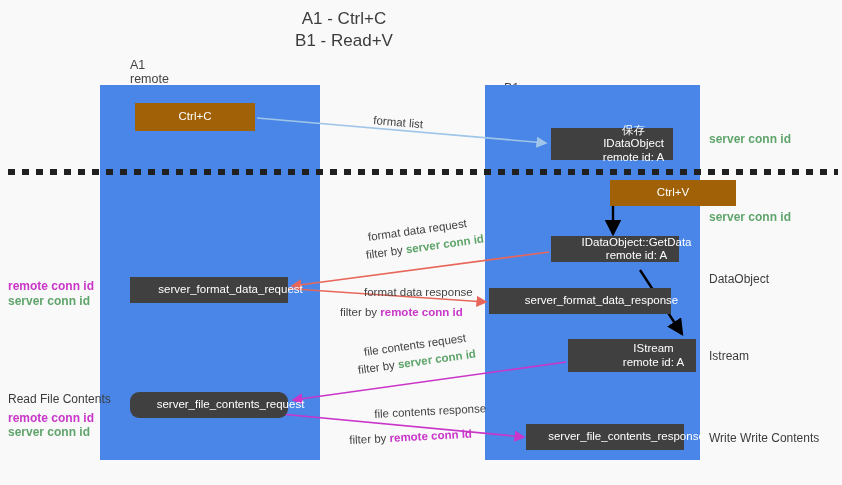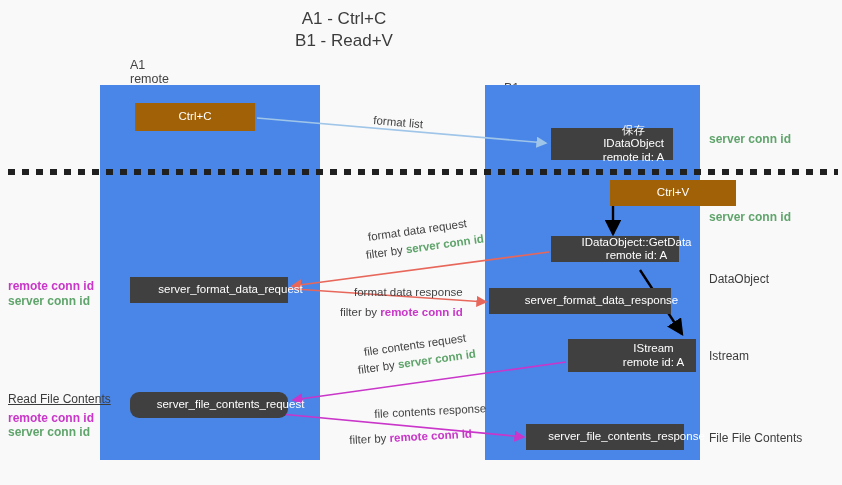--- a/index.html
+++ b/index.html
@@ -130,37 +130,37 @@
   </div>
 
   <div class="box orange" style="left:526px;top:424px;width:158px;height:26px;">
     <span>server_file_contents_response</span>
   </div>
 
   <div class="sidelbl green-t" style="left:709px;top:132px;">server conn id</div>
   <div class="sidelbl green-t" style="left:709px;top:210px;">server conn id</div>
   <div class="sidelbl" style="left:709px;top:245px;color:#3c3c3c;margin-top:27px;">DataObject</div>
   <div class="sidelbl" style="left:709px;top:349px;color:#3c3c3c;">Istream</div>
-  <div class="sidelbl" style="left:709px;top:431px;color:#3c3c3c;">File File Contents</div>
+  <div class="sidelbl" style="left:709px;top:431px;color:#3c3c3c;">Write Write Contents</div>
 
   <div class="sidelbl mag-t" style="left:8px;top:279px;">remote conn id</div>
   <div class="sidelbl green-t" style="left:8px;top:294px;">server conn id</div>
 
-  <div class="sidelbl" style="left:8px;top:392px;color:#3c3c3c;text-decoration:underline;">Read File Contents</div>
+  <div class="sidelbl" style="left:8px;top:392px;color:#3c3c3c;">Read File Contents</div>
   <div class="sidelbl mag-t" style="left:8px;top:411px;">remote conn id</div>
   <div class="sidelbl green-t" style="left:8px;top:425px;">server conn id</div>
 
   <div class="lbl rot" style="left:374px;top:113px;transform:rotate(5deg);">format list</div>
 
   <div class="lbl rot" style="left:367px;top:230px;transform:rotate(-8deg);">format data request</div>
   <div class="lbl rot" style="left:365px;top:248px;transform:rotate(-8deg);">
     <span>filter by </span><span class="green-t">server conn id</span>
   </div>
 
-  <div class="lbl" style="left:354px;top:285px;">format data response</div>
+  <div class="lbl" style="left:364px;top:285px;">format data response</div>
   <div class="lbl" style="left:340px;top:305px;">
     <span>filter by </span><span class="mag-t">remote conn id</span>
   </div>
 
   <div class="lbl rot" style="left:363px;top:345px;transform:rotate(-8deg);">file contents request</div>
   <div class="lbl rot" style="left:357px;top:363px;transform:rotate(-8deg);">
     <span>filter by </span><span class="green-t">server conn id</span>
   </div>
 
   <div class="lbl rot" style="left:374px;top:407px;transform:rotate(-3deg);">file contents response</div>

